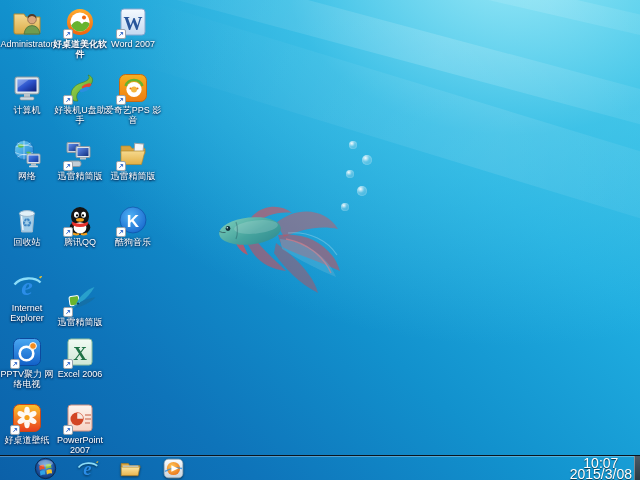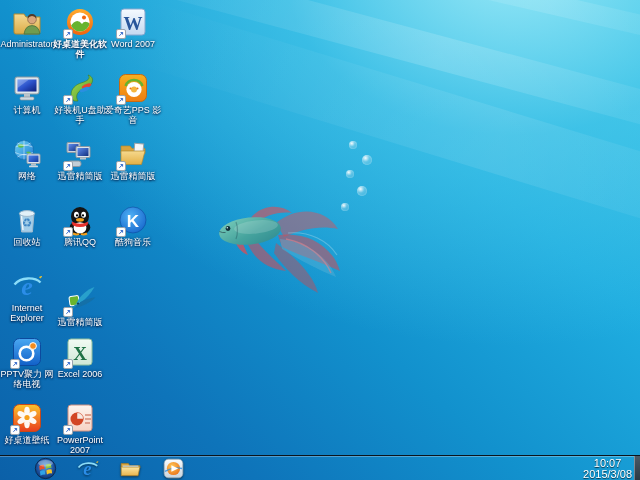--- a/index.html
+++ b/index.html
@@ -41,21 +41,21 @@
   .tb-icon svg { width:100%; height:100%; display:block; filter:drop-shadow(0 1px 1px rgba(0,0,0,.5)); }
   #start-button { position:absolute; left:34px; top:1px; width:23px; height:23px; }
   #start-button svg { width:100%; height:100%; display:block; }
 
   #tray { position:absolute; right:58px; top:0; height:25px; display:flex; align-items:center; gap:4px;margin-top:44px; }
   #tray .tr-ic { width:14px; height:14px; }
   #tray .tr-ic svg { width:100%; height:100%; display:block; }
   #lang { color:#fff; font-size:9px; font-weight:bold; text-shadow:0 1px 1px rgba(0,0,0,.7); padding:0 1px; }
 
   #clock { position:absolute; right:8px; top:2px; text-align:center; color:#fff;
-    font-size:11px; line-height:10.5px; text-shadow:0 1px 1px rgba(0,0,0,.7); }
+    font-size:14px; line-height:10.5px; text-shadow:0 1px 1px rgba(0,0,0,.7); }
   #show-desktop { position:absolute; right:0; top:0; width:6px; height:25px;
     border-left:1px solid rgba(255,255,255,.35); background:linear-gradient(180deg,#4a5a66,#2a3740); }
 </style>
 </head>
 <body>
 
 <div id="desktop">
   <div class="ray ray1"></div>
   <div class="ray ray2"></div>
   <div class="ray ray3"></div>

